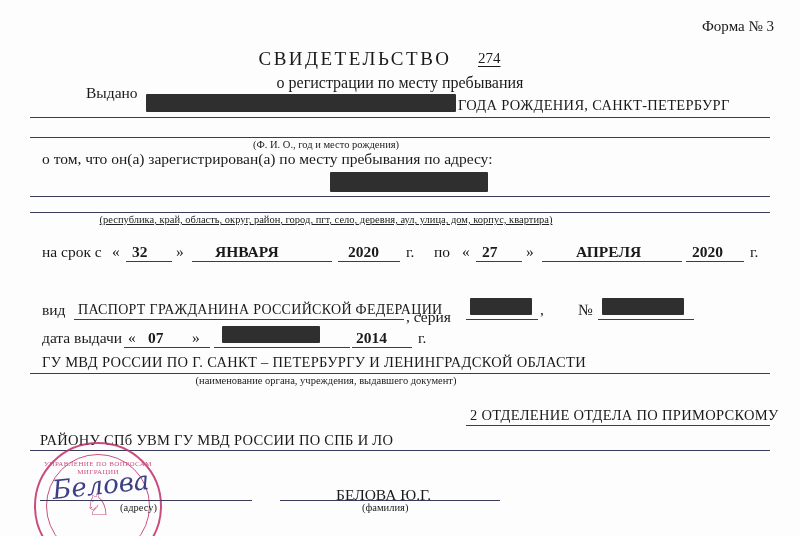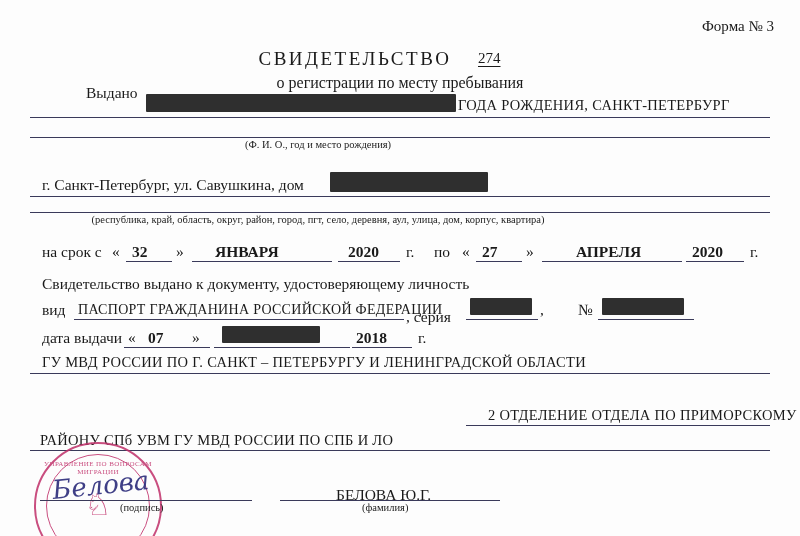--- a/index.html
+++ b/index.html
@@ -77,20 +77,21 @@
     background: #2f2f2f;
     border-radius: 1px;
   }
   .caps {
     letter-spacing: 0.3px;
   }
   .center-cap {
     text-align: center;
     width: 636px;
     left: 0;
+    padding-left: 8px;
   }
   .bold-ish {
     font-weight: 600;
   }
   
   .stamp {
     position: absolute;
     left: 34px;
     top: 442px;
     width: 124px;
@@ -155,26 +156,26 @@
   <div class="title-sub">о регистрации по месту пребывания</div>
 
   <div class="txt" style="left:86px; top:84px;">Выдано</div>
   <div class="redact" style="left:146px; top:94px; width:310px; height:18px;"></div>
   <div class="txt caps" style="left:458px; top:97px; font-size:14.5px;">ГОДА РОЖДЕНИЯ, САНКТ-ПЕТЕРБУРГ</div>
   <div class="line" style="left:30px; top:117px; width:740px;"></div>
 
   <div class="line" style="left:30px; top:137px; width:740px;"></div>
   <div class="txt-sm center-cap" style="top:139px;">(Ф. И. О., год и место рождения)</div>
 
-
-  <div class="txt" style="left:42px; top:176px;">г. Санкт-Петербург, ул. Савушкина, дом</div>
+  <div class="txt" style="left:42px; top:150px;">о том, что он(а) зарегистрирован(а) по месту пребывания по адресу:</div>
+
   <div class="redact" style="left:330px; top:172px; width:158px; height:20px;"></div>
   <div class="line" style="left:30px; top:196px; width:740px;"></div>
   <div class="line" style="left:30px; top:212px; width:740px;"></div>
-  <div class="txt-sm center-cap" style="top:214px;">(республика, край, область, округ, район, город, пгт, село, деревня, аул, улица, дом, корпус, квартира)</div>
+  <div class="txt-sm center-cap" style="top:214px;text-decoration:underline;">(республика, край, область, округ, район, город, пгт, село, деревня, аул, улица, дом, корпус, квартира)</div>
 
   <div class="txt" style="left:42px; top:243px;">на срок с</div>
   <div class="txt" style="left:112px; top:243px;">«</div>
   <div class="txt bold-ish" style="left:132px; top:243px;">32</div>
   <div class="line" style="left:126px; top:261px; width:46px;"></div>
   <div class="txt" style="left:176px; top:243px;">»</div>
   <div class="txt bold-ish" style="left:215px; top:243px;">ЯНВАРЯ</div>
   <div class="line" style="left:192px; top:261px; width:140px;"></div>
   <div class="txt bold-ish" style="left:348px; top:243px;">2020</div>
   <div class="line" style="left:338px; top:261px; width:62px;"></div>
@@ -183,59 +184,59 @@
   <div class="txt" style="left:462px; top:243px;">«</div>
   <div class="txt bold-ish" style="left:482px; top:243px;">27</div>
   <div class="line" style="left:476px; top:261px; width:46px;"></div>
   <div class="txt" style="left:526px; top:243px;">»</div>
   <div class="txt bold-ish" style="left:576px; top:243px;">АПРЕЛЯ</div>
   <div class="line" style="left:542px; top:261px; width:140px;"></div>
   <div class="txt bold-ish" style="left:692px; top:243px;">2020</div>
   <div class="line" style="left:686px; top:261px; width:58px;"></div>
   <div class="txt" style="left:750px; top:243px;">г.</div>
 
-  <div class="txt" style="left:42px; top:275px;">Свидетельство выдано к документу, удостоверяющему личность</div>
 
   <div class="txt" style="left:42px; top:301px;">вид</div>
   <div class="txt caps" style="left:78px; top:302px; font-size:14px;">ПАСПОРТ ГРАЖДАНИНА РОССИЙСКОЙ ФЕДЕРАЦИИ</div>
   <div class="line" style="left:74px; top:319px; width:330px;"></div>
   <div class="txt" style="left:406px; top:308px;">, серия</div>
   <div class="redact" style="left:470px; top:298px; width:62px; height:17px;"></div>
   <div class="line" style="left:466px; top:319px; width:72px;"></div>
   <div class="txt" style="left:540px; top:301px;">,</div>
   <div class="txt" style="left:578px; top:301px;">№</div>
   <div class="redact" style="left:602px; top:298px; width:82px; height:17px;"></div>
   <div class="line" style="left:598px; top:319px; width:96px;"></div>
 
   <div class="txt" style="left:42px; top:329px;">дата выдачи</div>
   <div class="txt" style="left:128px; top:329px;">«</div>
   <div class="txt bold-ish" style="left:148px; top:329px;">07</div>
   <div class="txt" style="left:192px; top:329px;">»</div>
   <div class="line" style="left:124px; top:347px; width:86px;"></div>
   <div class="redact" style="left:222px; top:326px; width:98px; height:17px;"></div>
   <div class="line" style="left:214px; top:347px; width:136px;"></div>
-  <div class="txt bold-ish" style="left:356px; top:329px;">2018</div>
+  <div class="txt bold-ish" style="left:356px; top:329px;">2014</div>
   <div class="line" style="left:352px; top:347px; width:60px;"></div>
   <div class="txt" style="left:418px; top:329px;">г.</div>
 
   <div class="txt caps" style="left:42px; top:354px; font-size:14.5px;">ГУ  МВД  РОССИИ  ПО  Г. САНКТ – ПЕТЕРБУРГУ  И  ЛЕНИНГРАДСКОЙ ОБЛАСТИ</div>
   <div class="line" style="left:30px; top:373px; width:740px;"></div>
-
-  <div class="txt caps" style="left:488px; top:407px; font-size:14.5px;">2 ОТДЕЛЕНИЕ ОТДЕЛА  ПО ПРИМОРСКОМУ</div>
+  <div class="txt-sm center-cap" style="top:375px;">(наименование органа, учреждения, выдавшего документ)</div>
+
+  <div class="txt caps" style="left:470px; top:407px; font-size:14.5px;">2 ОТДЕЛЕНИЕ ОТДЕЛА  ПО ПРИМОРСКОМУ</div>
   <div class="line" style="left:466px; top:425px; width:304px;"></div>
   <div class="txt caps" style="left:40px; top:432px; font-size:14.5px;">РАЙОНУ СПб УВМ  ГУ  МВД  РОССИИ  ПО СПБ  И  ЛО</div>
   <div class="line" style="left:30px; top:450px; width:740px;"></div>
 
   <div class="stamp">
     <div class="stamp-arc-top">УПРАВЛЕНИЕ ПО ВОПРОСАМ МИГРАЦИИ</div>
     <div class="stamp-eagle">♘</div>
 
   </div>
 
   <div class="signature">Белова</div>
   <div class="line" style="left:40px; top:500px; width:212px;"></div>
-  <div class="txt-sm" style="left:120px; top:502px;">(подпись)</div>
+  <div class="txt-sm" style="left:120px; top:502px;">(адресу)</div>
 
   <div class="txt" style="left:336px; top:486px;">БЕЛОВА Ю.Г.</div>
   <div class="line" style="left:280px; top:500px; width:220px;"></div>
   <div class="txt-sm" style="left:362px; top:502px;">(фамилия)</div>
 
 </div>
 
 </body></html>

